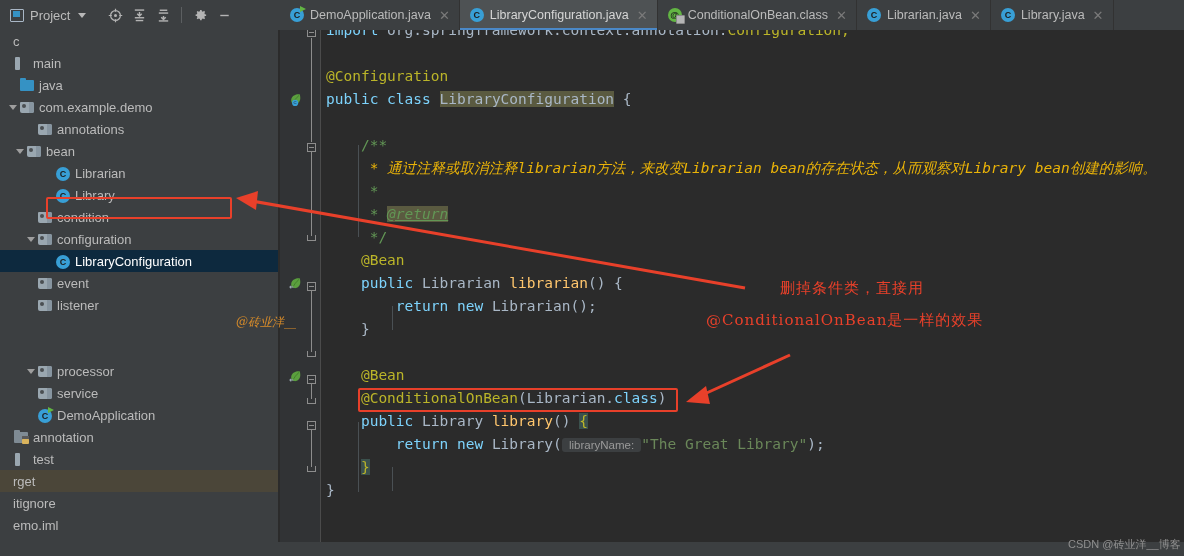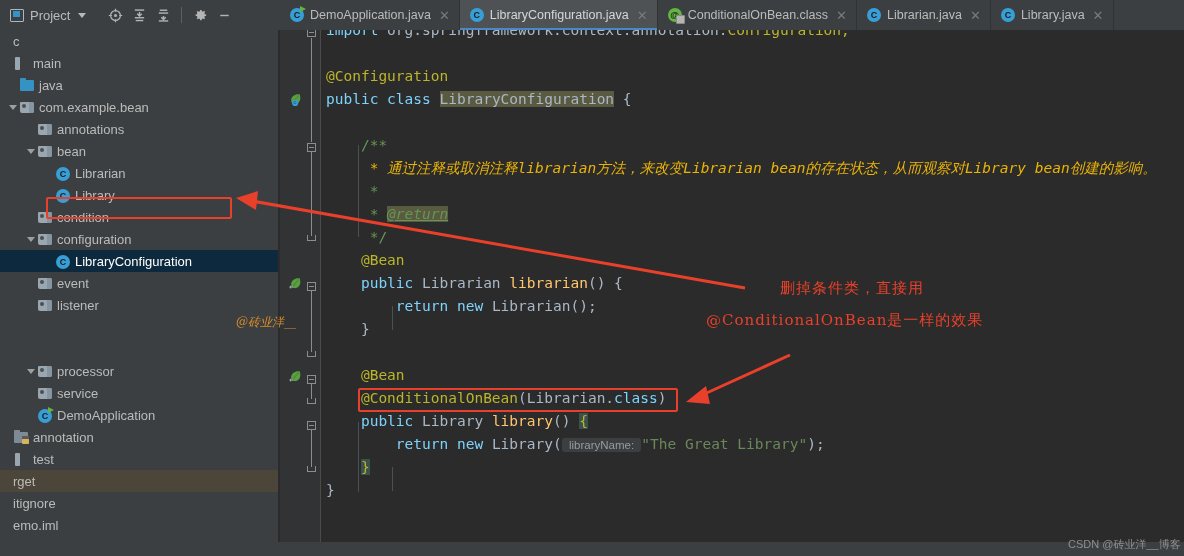--- a/index.html
+++ b/index.html
@@ -390,30 +390,30 @@
           </span>
           <span class="tree-label">java</span>
         </div>
         <div class="tree-row" style="padding-left: 6px;">
           <span class="tw">
             <span class="chev"></span>
           </span>
           <span class="f-ico">
             <span class="pkg"></span>
           </span>
-          <span class="tree-label">com.example.bean</span>
+          <span class="tree-label">com.example.demo</span>
         </div>
         <div class="tree-row" style="padding-left: 24px;">
           <span class="tw"></span>
           <span class="f-ico">
             <span class="pkg"></span>
           </span>
           <span class="tree-label">annotations</span>
         </div>
-        <div class="tree-row" style="padding-left: 24px;">
+        <div class="tree-row" style="padding-left: 13px;">
           <span class="tw">
             <span class="chev"></span>
           </span>
           <span class="f-ico">
             <span class="pkg"></span>
           </span>
           <span class="tree-label">bean</span>
         </div>
         <div class="tree-row" style="padding-left: 42px;">
           <span class="tw"></span>

